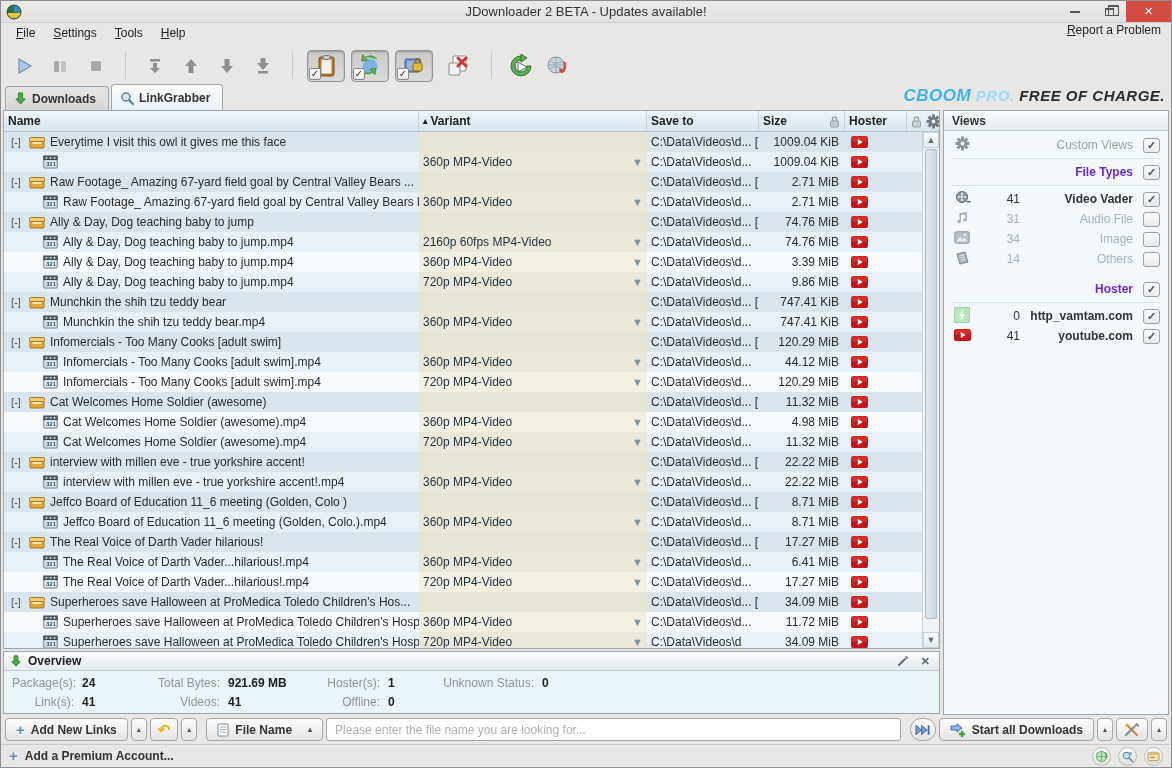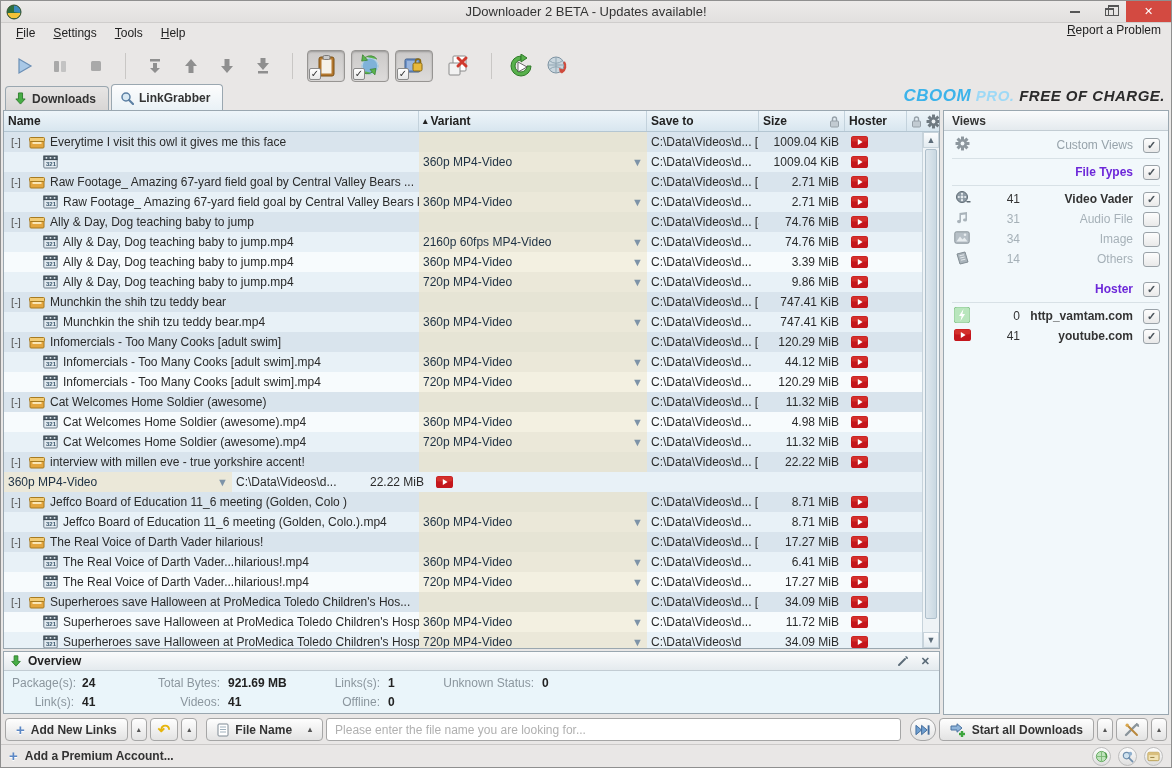--- a/index.html
+++ b/index.html
@@ -811,20 +811,34 @@
                   <span class="icon">
                     <svg width="17" height="12" viewBox="0 0 17 12">
                       <rect width="17" height="12" rx="2.6" fill="#c4161c"></rect>
                       <rect x="0.6" y="0.6" width="15.8" height="5" rx="2.2" fill="#da3a30" opacity="0.75"></rect>
                       <path d="M6.8 3 L11.6 6 L6.8 9 Z" fill="#fff"></path>
                     </svg>
                   </span>
                 </div>
               </div>
               <div class="trow alt">
+                <div class="c name">
+                  <span class="indent"></span>
+                  <span class="icon">
+                    <svg width="15" height="14" viewBox="0 0 15 14">
+                      <rect x="0.8" y="4" width="13.4" height="9" rx="1" fill="#e3ebf1" stroke="#6b7a88"></rect>
+                      <rect x="0.8" y="1" width="13.4" height="3.6" fill="#52626e" stroke="#38444d"></rect>
+                      <circle cx="3.4" cy="2.8" r="0.9" fill="#e8eef2"></circle>
+                      <circle cx="7.5" cy="2.8" r="0.9" fill="#e8eef2"></circle>
+                      <circle cx="11.6" cy="2.8" r="0.9" fill="#e8eef2"></circle>
+                      <text x="3" y="11.4" font-size="6" font-weight="bold" fill="#39576d" font-family="sans-serif">321</text>
+                    </svg>
+                  </span>
+                  <span class="nm">interview with millen eve - true yorkshire accent!.mp4</span>
+                </div>
                 <div class="c variant">
                   <span>360p MP4-Video</span>
                   <span class="vdrop">▼</span>
                 </div>
                 <div class="c saveto">C:\Data\Videos\d...</div>
                 <div class="c size">22.22 MiB</div>
                 <div class="c hoster">
                   <span class="icon">
                     <svg width="17" height="12" viewBox="0 0 17 12">
                       <rect width="17" height="12" rx="2.6" fill="#c4161c"></rect>
@@ -1095,21 +1109,21 @@
                 <path d="M8 1 a3 3 0 0 1 3 3 l-2 -.5 l-.5 -2 Z" fill="#5b6b78"></path>
               </svg>
             </span>
           <span class="ov-tool">✕</span>
         </div>
         <div class="ov-body">
             <span class="ov-label">Package(s):</span>
             <span class="ov-value">24</span>
             <span class="ov-label">Total Bytes:</span>
             <span class="ov-value">921.69 MB</span>
-            <span class="ov-label">Links(s):</span>
+            <span class="ov-label">Hoster(s):</span>
             <span class="ov-value">1</span>
             <span class="ov-label">Unknown Status:</span>
             <span class="ov-value">0</span>
             <span class="ov-label">Link(s):</span>
             <span class="ov-value">41</span>
             <span class="ov-label">Videos:</span>
             <span class="ov-value">41</span>
             <span class="ov-label">Offline:</span>
             <span class="ov-value">0</span>
           </div>

